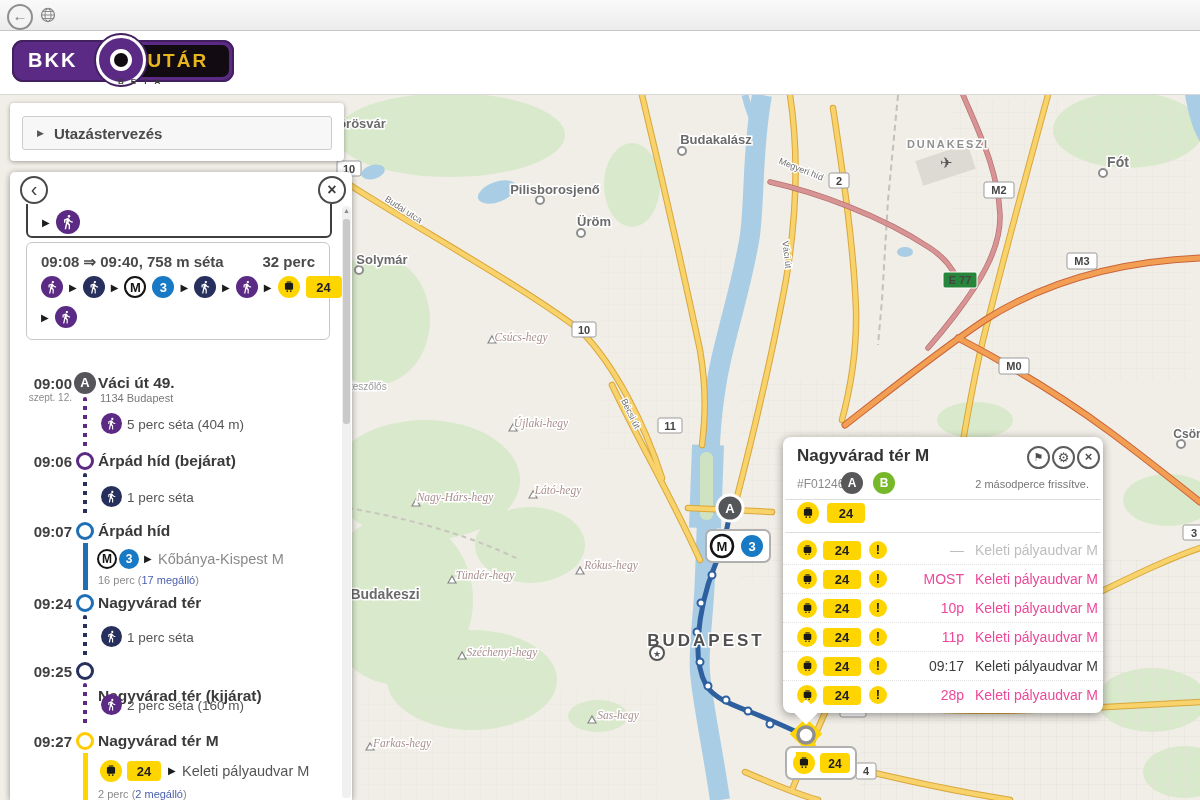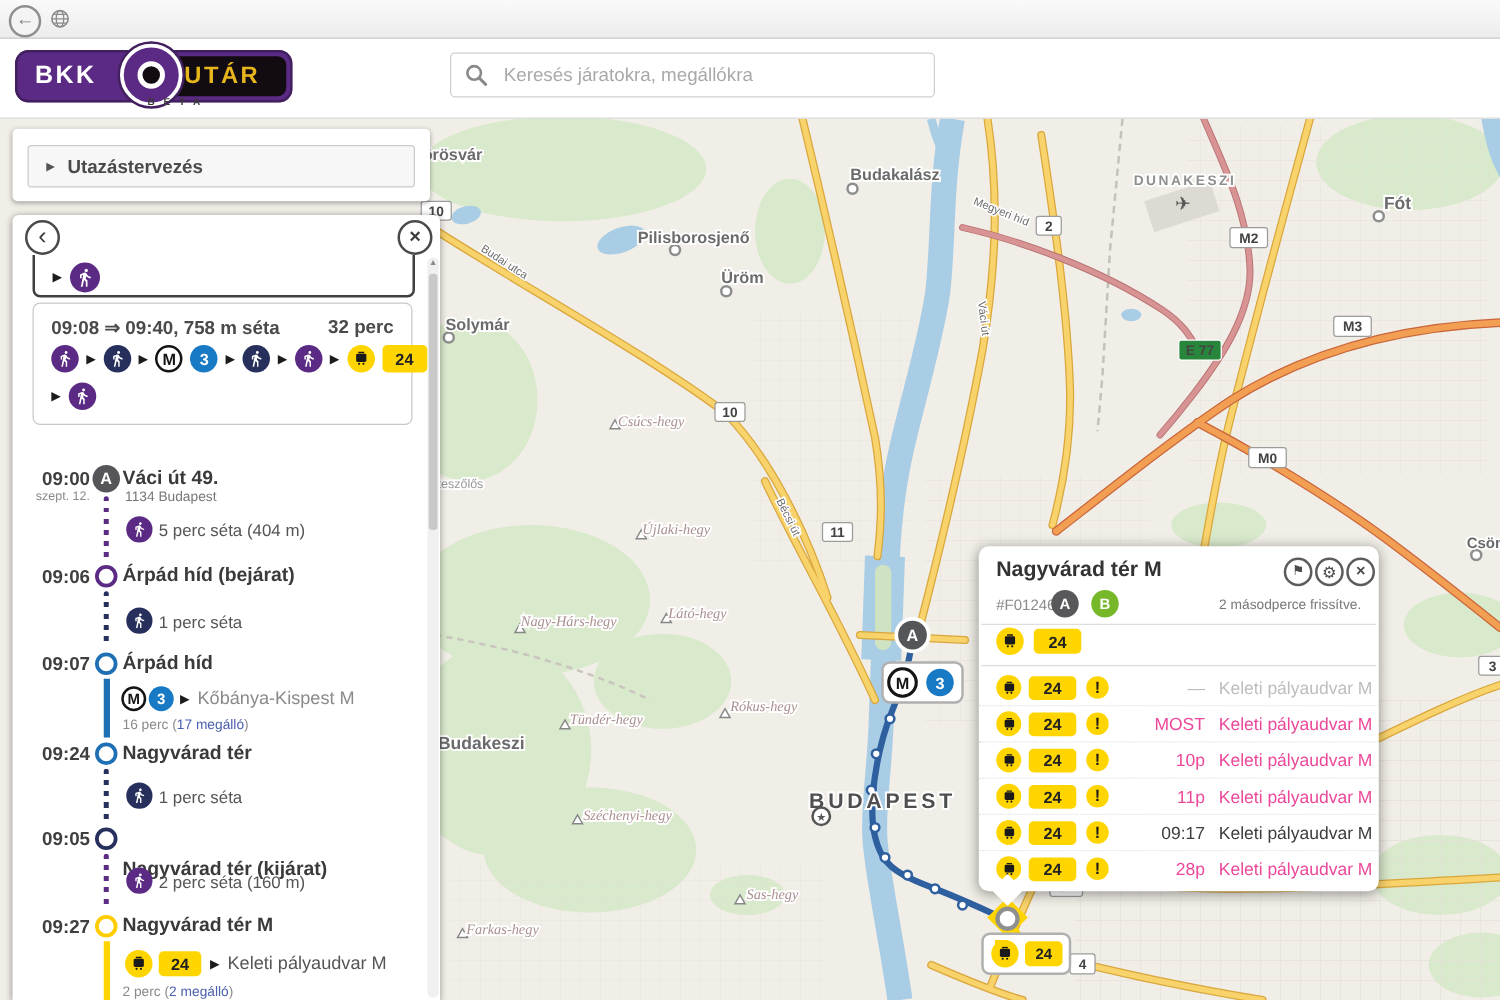--- a/index.html
+++ b/index.html
@@ -379,27 +379,20 @@
 
 <div class="app-header">
   <div class="logo">
     <span class="logo-bkk">BKK</span>
     <div class="logo-futar">FUTÁR</div>
     <div class="logo-circle">
         <div class="logo-circle-inner"></div>
       </div>
   </div>
   <div class="logo-beta">BETA</div>
-  <div class="search">
-    <svg width="20" height="20" viewBox="0 0 24 24">
-      <circle cx="10" cy="10" r="6.5" fill="none" stroke="#8a8a8a" stroke-width="2.5"></circle>
-      <path d="M15 15l6 6" stroke="#8a8a8a" stroke-width="3" stroke-linecap="round"></path>
-    </svg>
-    <input type="text" placeholder="Keresés járatokra, megállókra" style="">
-  </div>
 </div>
 
 <div class="planner-box">
   <div class="planner-btn">
     <span class="tri">▶</span>
     <span class="lbl">Utazástervezés</span>
   </div>
 </div>
 
 <div class="itin-panel">
@@ -523,21 +516,21 @@
     <div class="tl-node ring" style="top:390px;border-color:#1f6fb5"></div>
     <div class="tl-name" style="top:390px">Nagyvárad tér</div>
 
     <span class="ic ic-navy abs" style="left:91px;top:422px;width:21px;height:21px">
       <svg width="13" height="13" viewBox="0 0 24 24">
           <path fill="#fff" d="M13.5 5.5c1.1 0 2-.9 2-2s-.9-2-2-2-2 .9-2 2 .9 2 2 2zM9.8 8.9L7 23h2.1l1.8-8 2.1 2v6h2v-7.5l-2.1-2 .6-3C14.8 12 16.8 13 19 13v-2c-1.9 0-3.5-1-4.3-2.4l-1-1.6c-.4-.6-1-1-1.7-1-.3 0-.5.1-.8.1L6 8.3V13h2V9.6l1.8-.7"></path>
         </svg>
     </span>
     <div class="leg-text" style="top:426px">1 perc séta</div>
 
-    <div class="tl-time" style="top:459px">09:05</div>
+    <div class="tl-time" style="top:459px">09:25</div>
     <div class="tl-node ring" style="top:458px;border-color:#272f5c"></div>
     <div class="tl-name" style="top:483px">Nagyvárad tér (kijárat)</div>
 
     <span class="ic ic-purple abs" style="left:91px;top:490px;width:21px;height:21px">
       <svg width="13" height="13" viewBox="0 0 24 24">
           <path fill="#fff" d="M13.5 5.5c1.1 0 2-.9 2-2s-.9-2-2-2-2 .9-2 2 .9 2 2 2zM9.8 8.9L7 23h2.1l1.8-8 2.1 2v6h2v-7.5l-2.1-2 .6-3C14.8 12 16.8 13 19 13v-2c-1.9 0-3.5-1-4.3-2.4l-1-1.6c-.4-.6-1-1-1.7-1-.3 0-.5.1-.8.1L6 8.3V13h2V9.6l1.8-.7"></path>
         </svg>
     </span>
     <div class="leg-text" style="top:494px">2 perc séta (160 m)</div>
 

